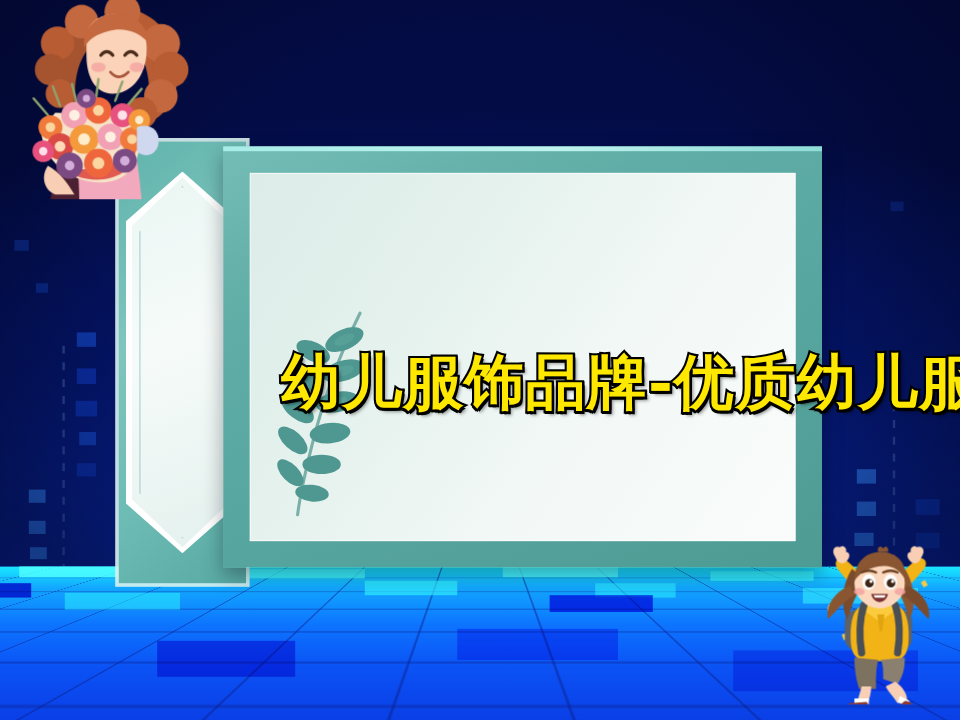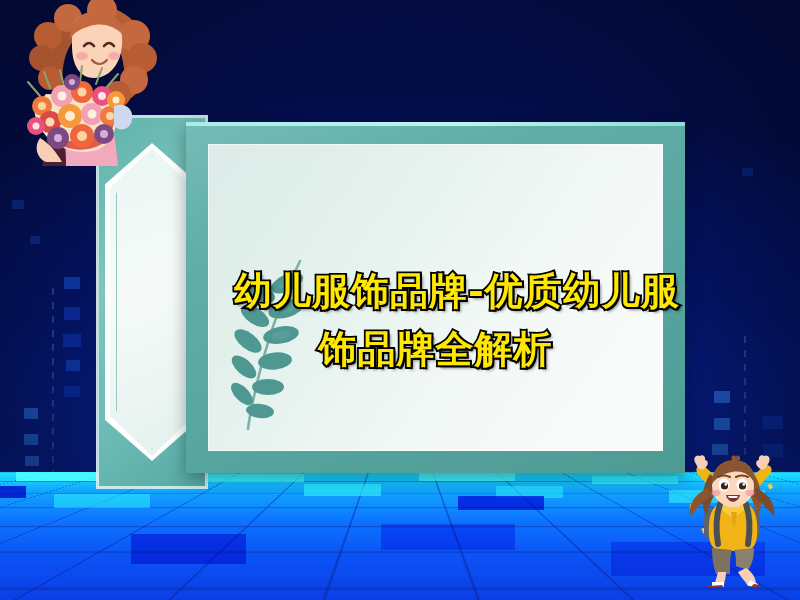--- a/index.html
+++ b/index.html
@@ -112,31 +112,32 @@
 
   
   .title-wrap {
     position:absolute; left:0; right:0; top:118px;
     text-align:center;
     padding:0 26px;
   }
   .title-line {
     font-family:"DejaVu Serif","Liberation Serif", serif;
     font-weight:700;
-    font-size:38px;
+    font-size:50px;
     line-height:58px;
     letter-spacing:1px;
     color:#ffe800;
     -webkit-text-stroke:3.6px #000;
     paint-order:stroke fill;
     text-shadow:
       2px 2px 0 #000, -1px -1px 0 #000,
       2px -1px 0 #000, -1px 2px 0 #000,
       3px 3px 3px rgba(0,0,0,.45);
     white-space:nowrap;
+    margin-top:28px;
   }
 
   
   .flower-girl { position:absolute; left:6px; top:-4px; width:160px; height:170px; }
   
   .jump-girl { position:absolute; left:672px; top:452px; width:120px; height:135px; }
 </style>
 </head>
 <body>
 
@@ -212,21 +213,20 @@
         </g>
         <g fill="#5fa89f" opacity=".55">
           <ellipse cx="73" cy="30" rx="9" ry="4" transform="rotate(-24 73 30)"></ellipse>
           <ellipse cx="72" cy="56" rx="9" ry="4" transform="rotate(-16 72 56)"></ellipse>
           <ellipse cx="67" cy="82" rx="9" ry="4" transform="rotate(-10 67 82)"></ellipse>
         </g>
       </svg>
 
       <div class="title-wrap">
         <div class="title-line">幼儿服饰品牌-优质幼儿服</div>
-        <div class="title-line">饰品牌全解析</div>
       </div>
     </div>
   </div>
 
   <svg class="flower-girl" viewBox="0 0 160 170">
 
     <path d="M58 120 C56 138 54 154 52 170 L112 170 C110 150 108 132 104 118 Z" fill="#f2a9bd"></path>
     <path d="M44 128 C40 146 38 158 36 170 L60 170 C60 152 58 136 56 124 Z" fill="#4b2030"></path>
 
     <path d="M100 104 C114 104 122 112 120 124 L106 124 Z" fill="#f8cfb4"></path>

